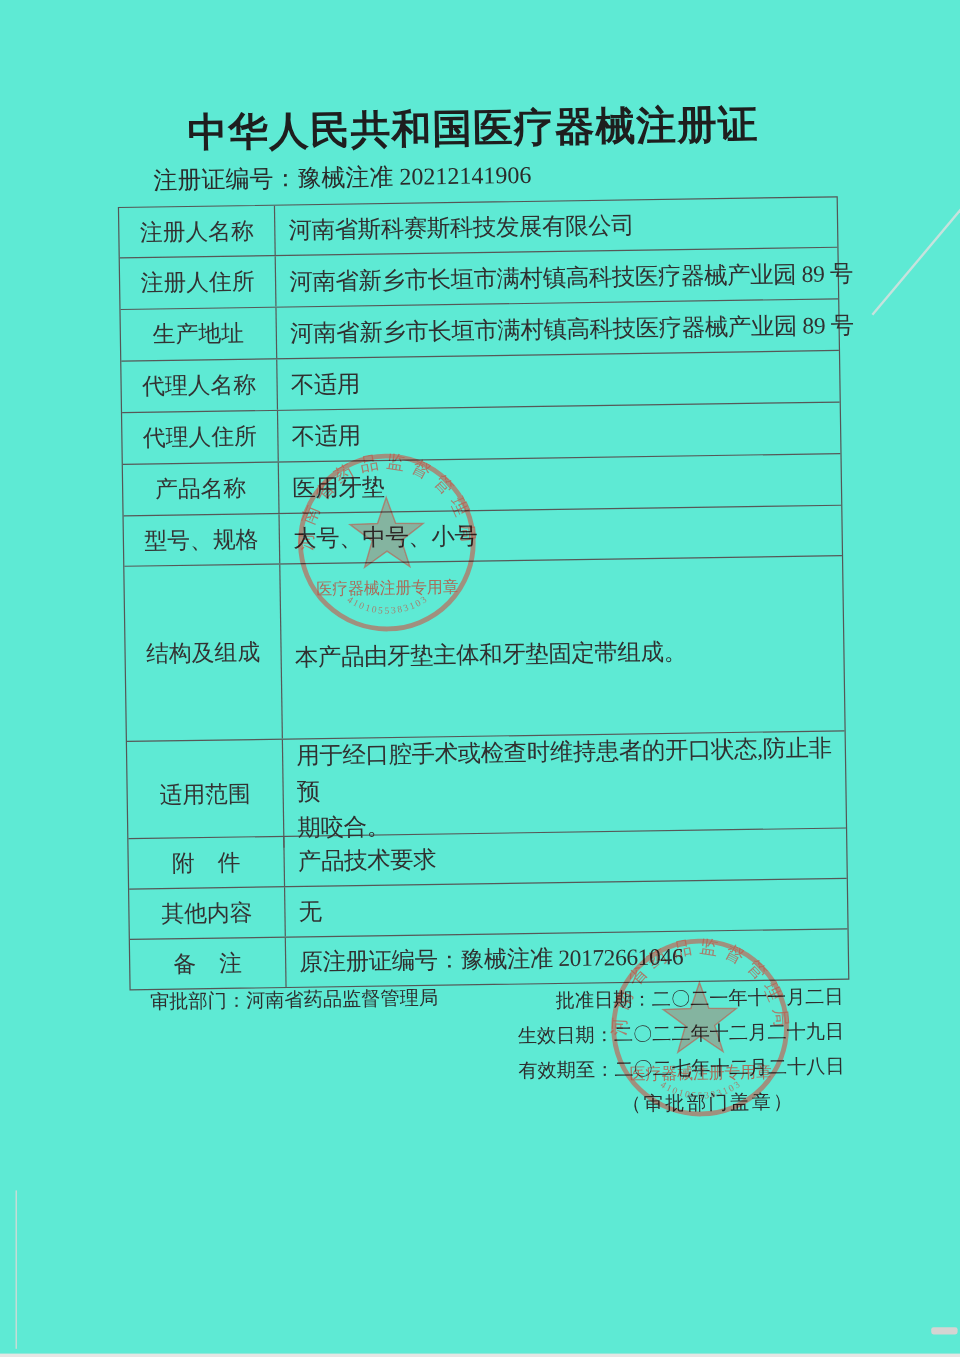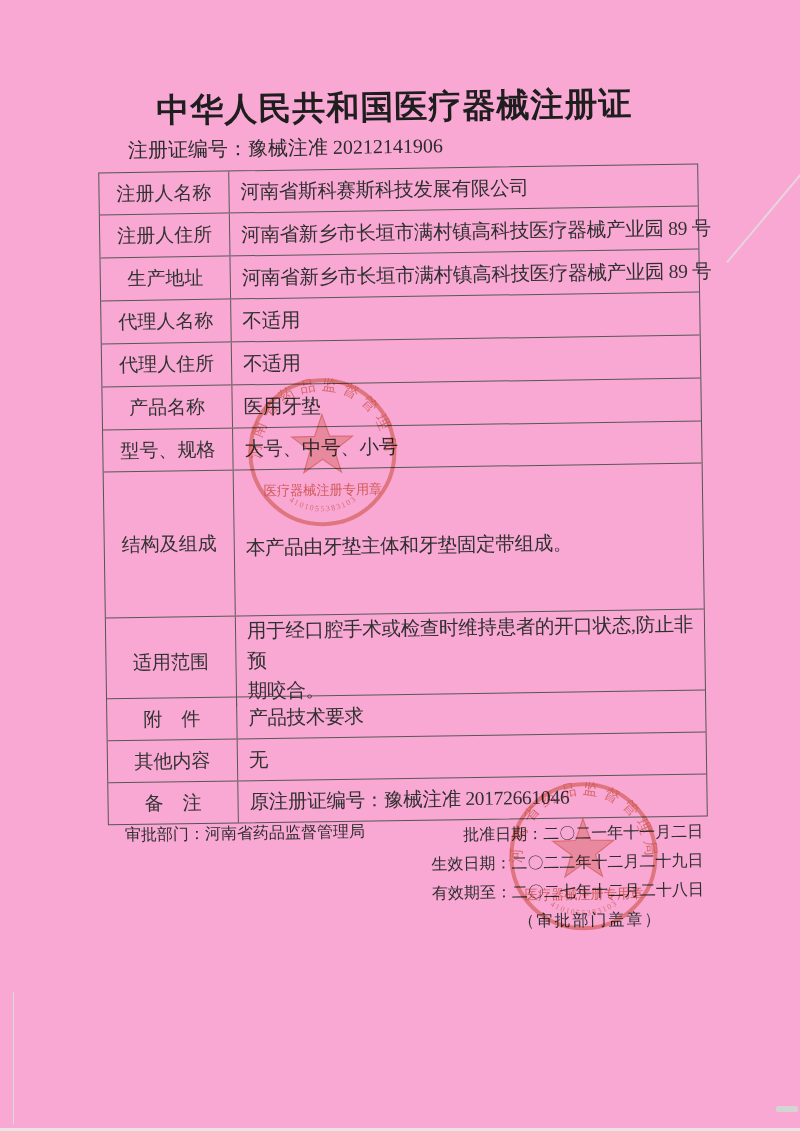--- a/index.html
+++ b/index.html
@@ -1,18 +1,18 @@
 <!DOCTYPE html>
 <html><head>
 <meta charset="utf-8">
 <style>
   html,body{margin:0;padding:0;}
   body{width:800px;height:1131px;background:#ffffff;overflow:hidden;
        font-family:"Liberation Serif","DejaVu Serif",serif;color:#333;}
-  .page{position:relative;width:800px;height:1131px;background:#f9a8d4;overflow:hidden;}
+  .page{position:relative;width:800px;height:1131px;background:#5eead4;overflow:hidden;}
   .doc{position:absolute;inset:0;transform:rotate(-0.85deg);transform-origin:400px 493px;}
 
   .title{position:absolute;left:0;top:85px;width:800px;text-align:center;
          font-size:33px;font-weight:bold;color:#1e1e1e;letter-spacing:1px;}
   .certno{position:absolute;left:133px;top:133px;font-size:20px;color:#2b2b2b;white-space:nowrap;}
 
   .rtable{position:absolute;left:103px;top:168px;width:600px;
           border:1.5px solid #555;box-sizing:border-box;background:transparent;}
   .trow{display:grid;grid-template-columns:130px 1fr;border-bottom:1.4px solid #575757;box-sizing:border-box;}
   .trow:last-child{border-bottom:none;}

